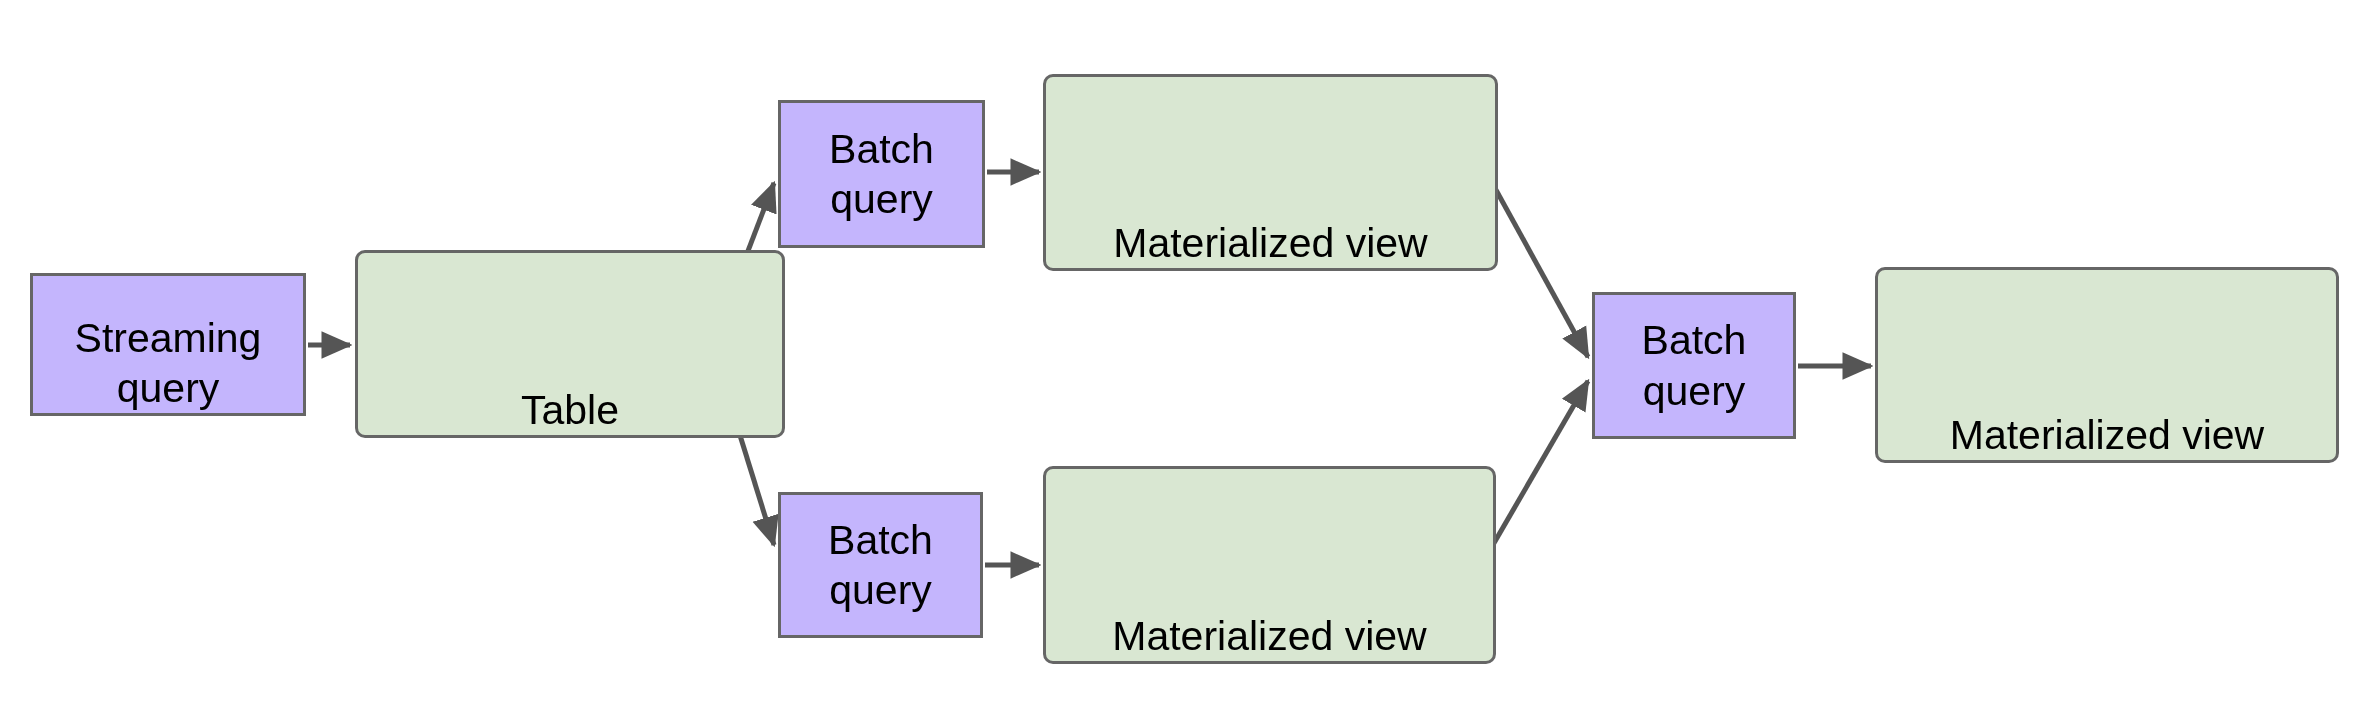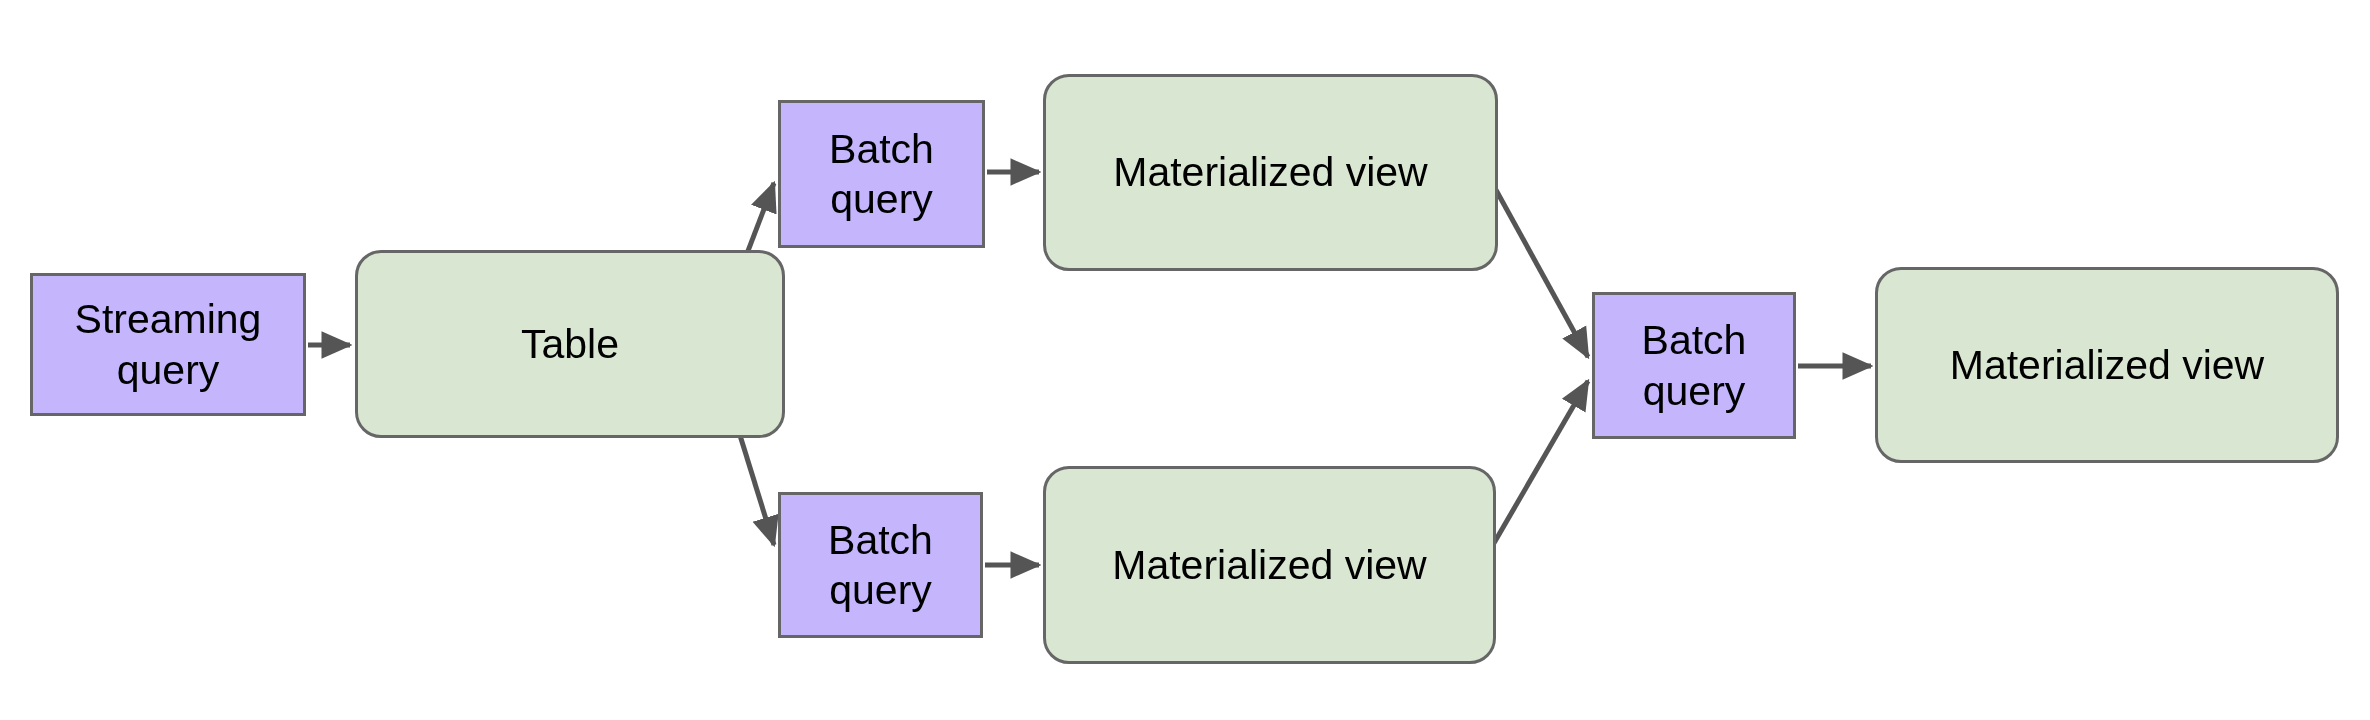--- a/index.html
+++ b/index.html
@@ -45,25 +45,26 @@
   .node-query {
     background: #c4b5fd;
     border: 3px solid #666666;
     border-radius: 0;
     font-size: 41px;
   }
   
   .node-store {
     background: #d9e7d2;
     border: 3px solid #666666;
-    border-radius: 26px;
+    border-radius: 10px;
     font-size: 41px;
+    align-items: flex-end;
   }
   
-  #node-streaming-query { left: 30px;   top: 273px; width: 276px; height: 143px; }
+  #node-streaming-query { left: 30px;   top: 273px; width: 276px; height: 143px; align-items: flex-end; }
   #node-table           { left: 355px;  top: 250px; width: 430px; height: 188px; }
   #node-batch-query-top { left: 778px;  top: 100px; width: 207px; height: 148px; }
   #node-mv-top          { left: 1043px; top: 74px;  width: 455px; height: 197px; }
   #node-batch-query-bot { left: 778px;  top: 492px; width: 205px; height: 146px; }
   #node-mv-bot          { left: 1043px; top: 466px; width: 453px; height: 198px; }
   #node-batch-query-mrg { left: 1592px; top: 292px; width: 204px; height: 147px; }
   #node-mv-final        { left: 1875px; top: 267px; width: 464px; height: 196px; }
 </style>
 </head>
 <body>

